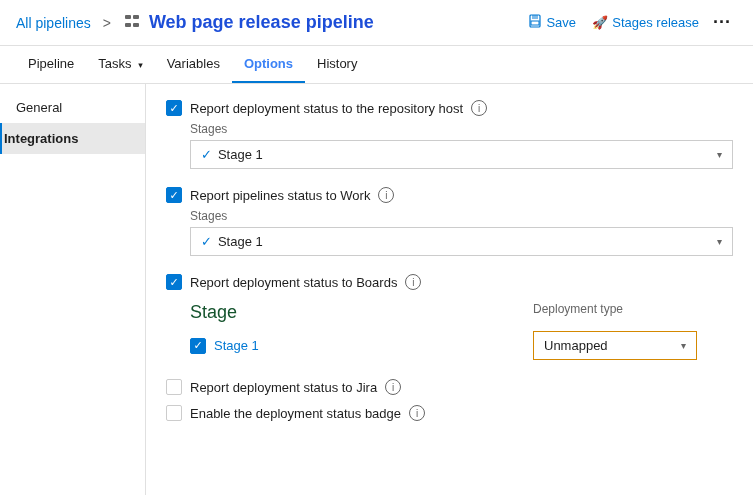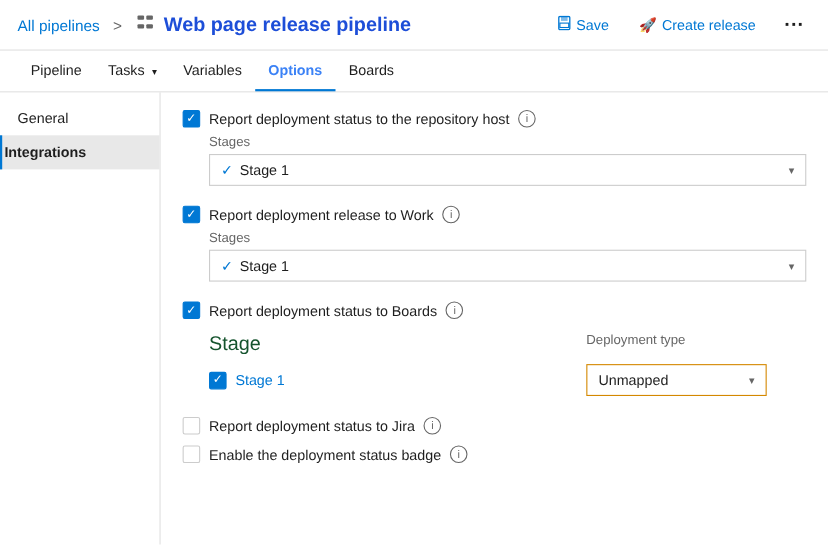--- a/index.html
+++ b/index.html
@@ -4,21 +4,21 @@
   <style>
     * { box-sizing: border-box; margin: 0; padding: 0; }
     body { font-family: 'Segoe UI', Tahoma, Geneva, Verdana, sans-serif; font-size: 13px; color: #1e1e1e; background: #fff; width: 753px; height: 501px; overflow: hidden; }
 
     
     .header { display: flex; align-items: center; padding: 10px 16px; border-bottom: 1px solid #e0e0e0; gap: 8px; }
     .breadcrumb-link { color: #0078d4; cursor: pointer; font-size: 14px; text-decoration: none; }
     .breadcrumb-sep { color: #666; font-size: 14px; margin: 0 4px; }
     .pipeline-icon { color: #666; font-size: 16px; }
     .page-title { font-size: 18px; font-weight: 600; color: #1d4ed8; flex: 1; }
-    .header-actions { display: flex; align-items: center; gap: 12px; margin-left: auto; }
+    .header-actions { display: flex; align-items: center; margin-left: auto; }
     .header-btn { display: flex; align-items: center; gap: 4px; color: #0078d4; background: none; border: none; cursor: pointer; font-size: 13px; padding: 4px 8px; }
     .more-btn { background: none; border: none; cursor: pointer; color: #1e1e1e; font-size: 18px; font-weight: bold; padding: 2px 6px; }
 
     
     .nav-tabs { display: flex; border-bottom: 1px solid #e0e0e0; padding: 0 16px; }
     .nav-tab { padding: 10px 12px; cursor: pointer; color: #1e1e1e; border-bottom: 2px solid transparent; font-size: 13px; text-decoration: none; }
     .nav-tab.active { color: #3b82f6; border-bottom: 2px solid #0078d4; font-weight: 600; }
 
     
     .main-layout { display: flex; height: calc(501px - 90px); }
@@ -91,35 +91,35 @@
         <svg width="14" height="14" viewBox="0 0 14 14" fill="none">
             <rect x="2" y="1" width="10" height="12" rx="1" stroke="#0078d4" stroke-width="1.2"></rect>
             <rect x="4" y="1" width="6" height="4" fill="#0078d4" opacity="0.5"></rect>
             <rect x="3" y="7" width="8" height="4" stroke="#0078d4" stroke-width="1"></rect>
           </svg>
       </span>
       <span>Save</span>
     </button>
     <button class="header-btn">
       <span>🚀</span>
-      <span>Create release</span>
+      <span>Stages release</span>
     </button>
     <button class="more-btn">···</button>
   </div>
 </div>
 
 <div class="nav-tabs">
   <a class="nav-tab">Pipeline</a>
   <a class="nav-tab">
     <span>Tasks</span>
     <span style="font-size:9px; margin-left:3px;">▾</span>
   </a>
   <a class="nav-tab">Variables</a>
   <a class="nav-tab active">Options</a>
-  <a class="nav-tab">Boards</a>
+  <a class="nav-tab">History</a>
 </div>
 
 <div class="main-layout">
 
   <div class="sidebar">
     <div class="sidebar-item">
       <span>General</span>
     </div>
     <div class="sidebar-item active">
       <span>Integrations</span>
@@ -140,21 +140,21 @@
           <span class="check-mark">✓</span>
           <span>Stage 1</span>
         </span>
         <span class="chevron-down">▾</span>
       </div>
     </div>
 
     <div class="section">
       <div class="checkbox-row">
         <div class="cb checked"></div>
-        <span>Report deployment release to Work</span>
+        <span>Report pipelines status to Work</span>
         <span class="info-icon">i</span>
       </div>
       <div class="stages-label">Stages</div>
       <div class="dropdown">
         <span class="dropdown-value">
           <span class="check-mark">✓</span>
           <span>Stage 1</span>
         </span>
         <span class="chevron-down">▾</span>
       </div>

